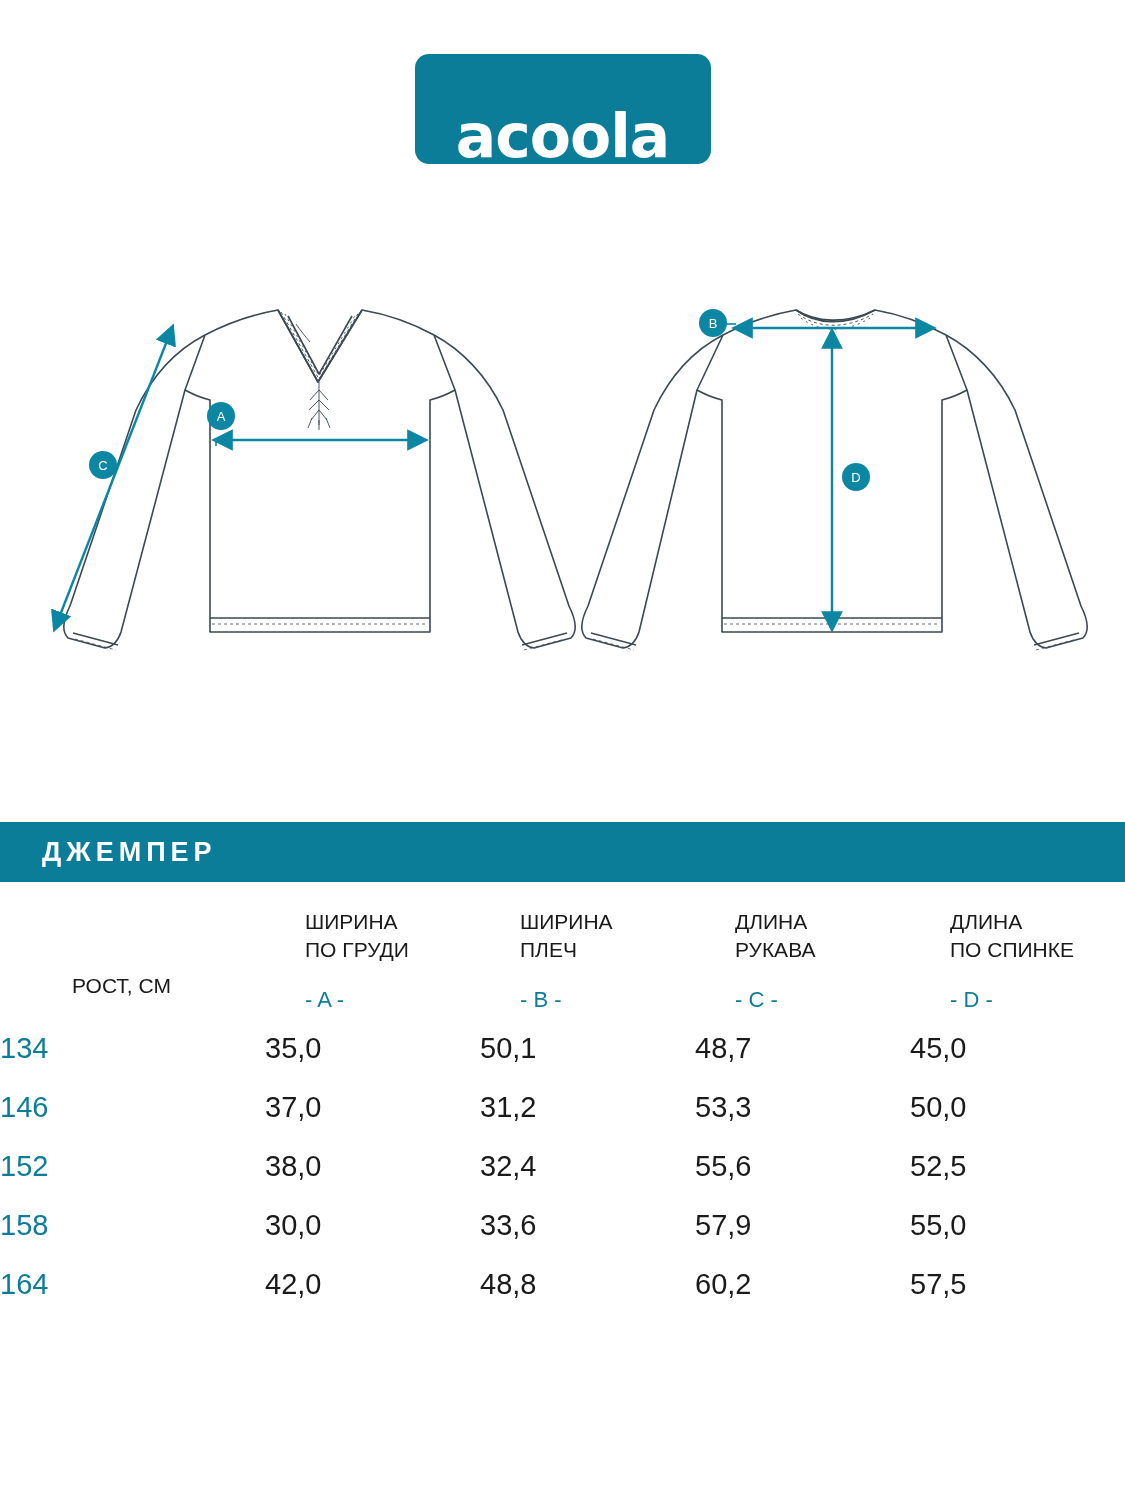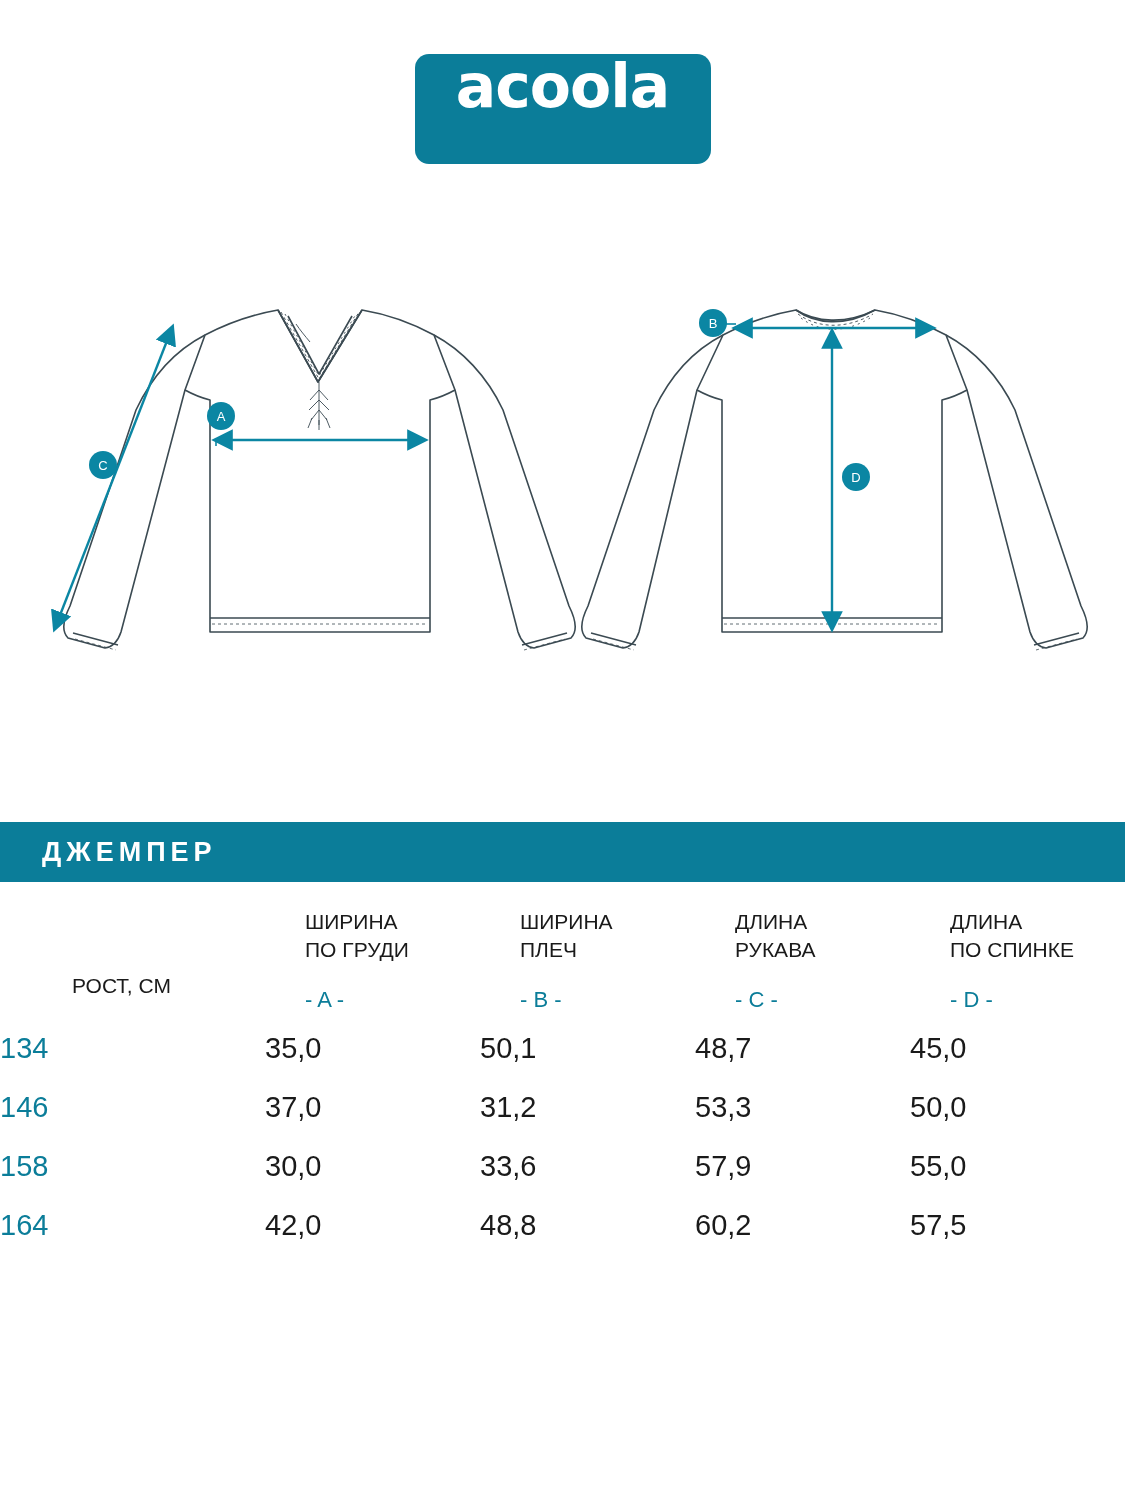--- a/index.html
+++ b/index.html
@@ -23,21 +23,21 @@
     top: 54px;
     display: flex;
     justify-content: center;
   }
   .logo-box {
     width: 296px;
     height: 110px;
     background: #0b7d99;
     border-radius: 14px;
     display: flex;
-    align-items: flex-start;
+    align-items: flex-end;
     justify-content: center;
   }
   .logo-text {
     color: #ffffff;
     font-size: 60px;
     font-weight: bold;
     letter-spacing: -1px;
     font-family: "DejaVu Sans", sans-serif;
     line-height: 1;
     position: relative;
@@ -287,20 +287,27 @@
         <td class="val">45,0</td>
       </tr>
       <tr>
         <td class="rost">146</td>
         <td class="val">37,0</td>
         <td class="val">31,2</td>
         <td class="val">53,3</td>
         <td class="val">50,0</td>
       </tr>
       <tr>
+        <td class="rost">152</td>
+        <td class="val">38,0</td>
+        <td class="val">32,4</td>
+        <td class="val">55,6</td>
+        <td class="val">52,5</td>
+      </tr>
+      <tr>
         <td class="rost">158</td>
         <td class="val">30,0</td>
         <td class="val">33,6</td>
         <td class="val">57,9</td>
         <td class="val">55,0</td>
       </tr>
       <tr>
         <td class="rost">164</td>
         <td class="val">42,0</td>
         <td class="val">48,8</td>

